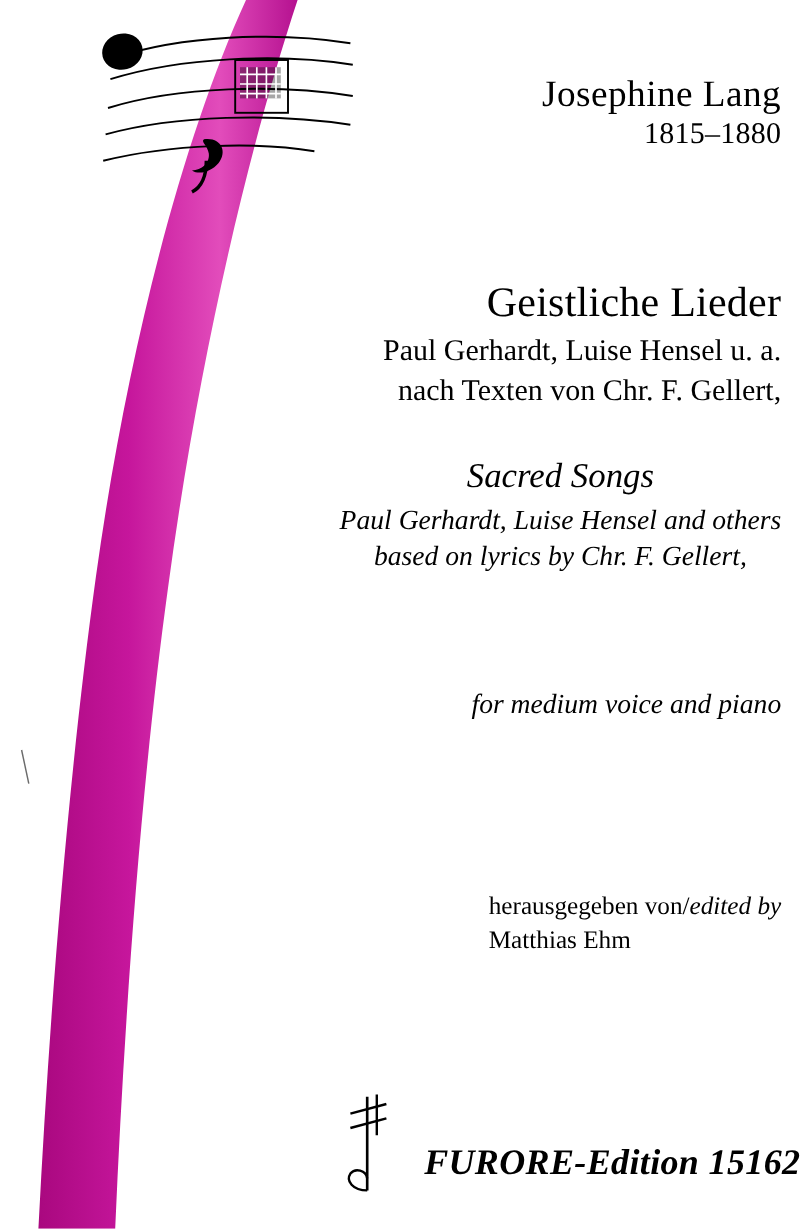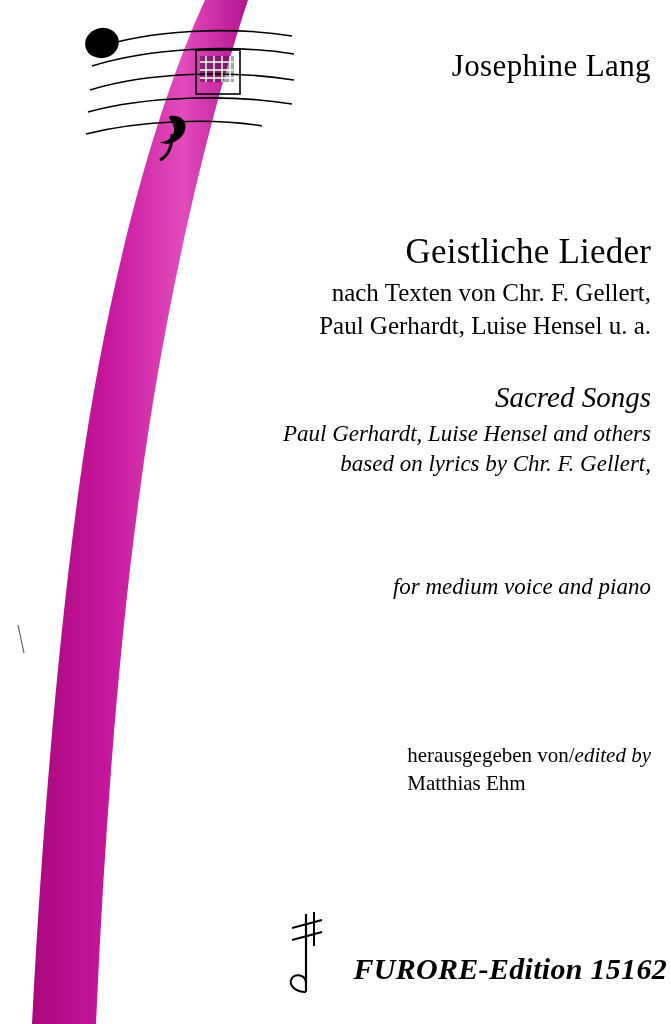--- a/index.html
+++ b/index.html
@@ -30,21 +30,21 @@
     top: 0;
     width: 340px;
     height: 1024px;
     pointer-events: none;
   }
 
   
   .composer-block {
     position: absolute;
     right: 20px;
-    top: 48px;
+    top: 60px;
     text-align: right;
     line-height: 1.18;
   }
   .composer-name {
     font-size: 31px;
     letter-spacing: 0.4px;
   }
   .composer-dates {
     font-size: 25px;
     letter-spacing: 0.2px;
@@ -64,21 +64,21 @@
   }
   .title-sub {
     font-size: 25px;
     line-height: 1.3;
   }
 
   .title-block-en {
     position: absolute;
     right: 20px;
     top: 379px;
-    text-align: right;
+    text-align: center;
     font-style: italic;
     line-height: 1.26;
   }
   .title-main-en {
     font-size: 29px;
     margin-bottom: 3px;
   }
   .title-sub-en {
     font-size: 23px;
     line-height: 1.32;
@@ -172,26 +172,27 @@
     <ellipse cx="102" cy="43" rx="17" ry="15" fill="#000000" transform="rotate(-15 102 43)"></ellipse>
 
     <path d="M170,116 C184,114 190,126 182,136 C176,143 166,146 160,142 C168,142 175,136 174,128 C173,121 167,118 170,116 Z" fill="#000000"></path>
     <path d="M172,134 C172,146 168,156 160,160" stroke="#000000" stroke-width="3" fill="none"></path>
 
     <path d="M18,625 L24,653" stroke="#6b6b6b" stroke-width="1.2" fill="none"></path>
   </svg>
 
   <div class="composer-block">
     <div class="composer-name">Josephine Lang</div>
+    <div class="composer-dates">1815–1880</div>
   </div>
 
   <div class="title-block">
     <div class="title-main">Geistliche Lieder</div>
+    <div class="title-sub">Paul Gerhardt, Luise Hensel u. a.</div>
     <div class="title-sub">nach Texten von Chr. F. Gellert,</div>
-    <div class="title-sub">Paul Gerhardt, Luise Hensel u. a.</div>
   </div>
 
   <div class="title-block-en">
     <div class="title-main-en">Sacred Songs</div>
     <div class="title-sub-en">Paul Gerhardt, Luise Hensel and others</div>
     <div class="title-sub-en">based on lyrics by Chr. F. Gellert,</div>
   </div>
 
   <div class="scoring-block">
     <div class="scoring-en">for medium voice and piano</div>

